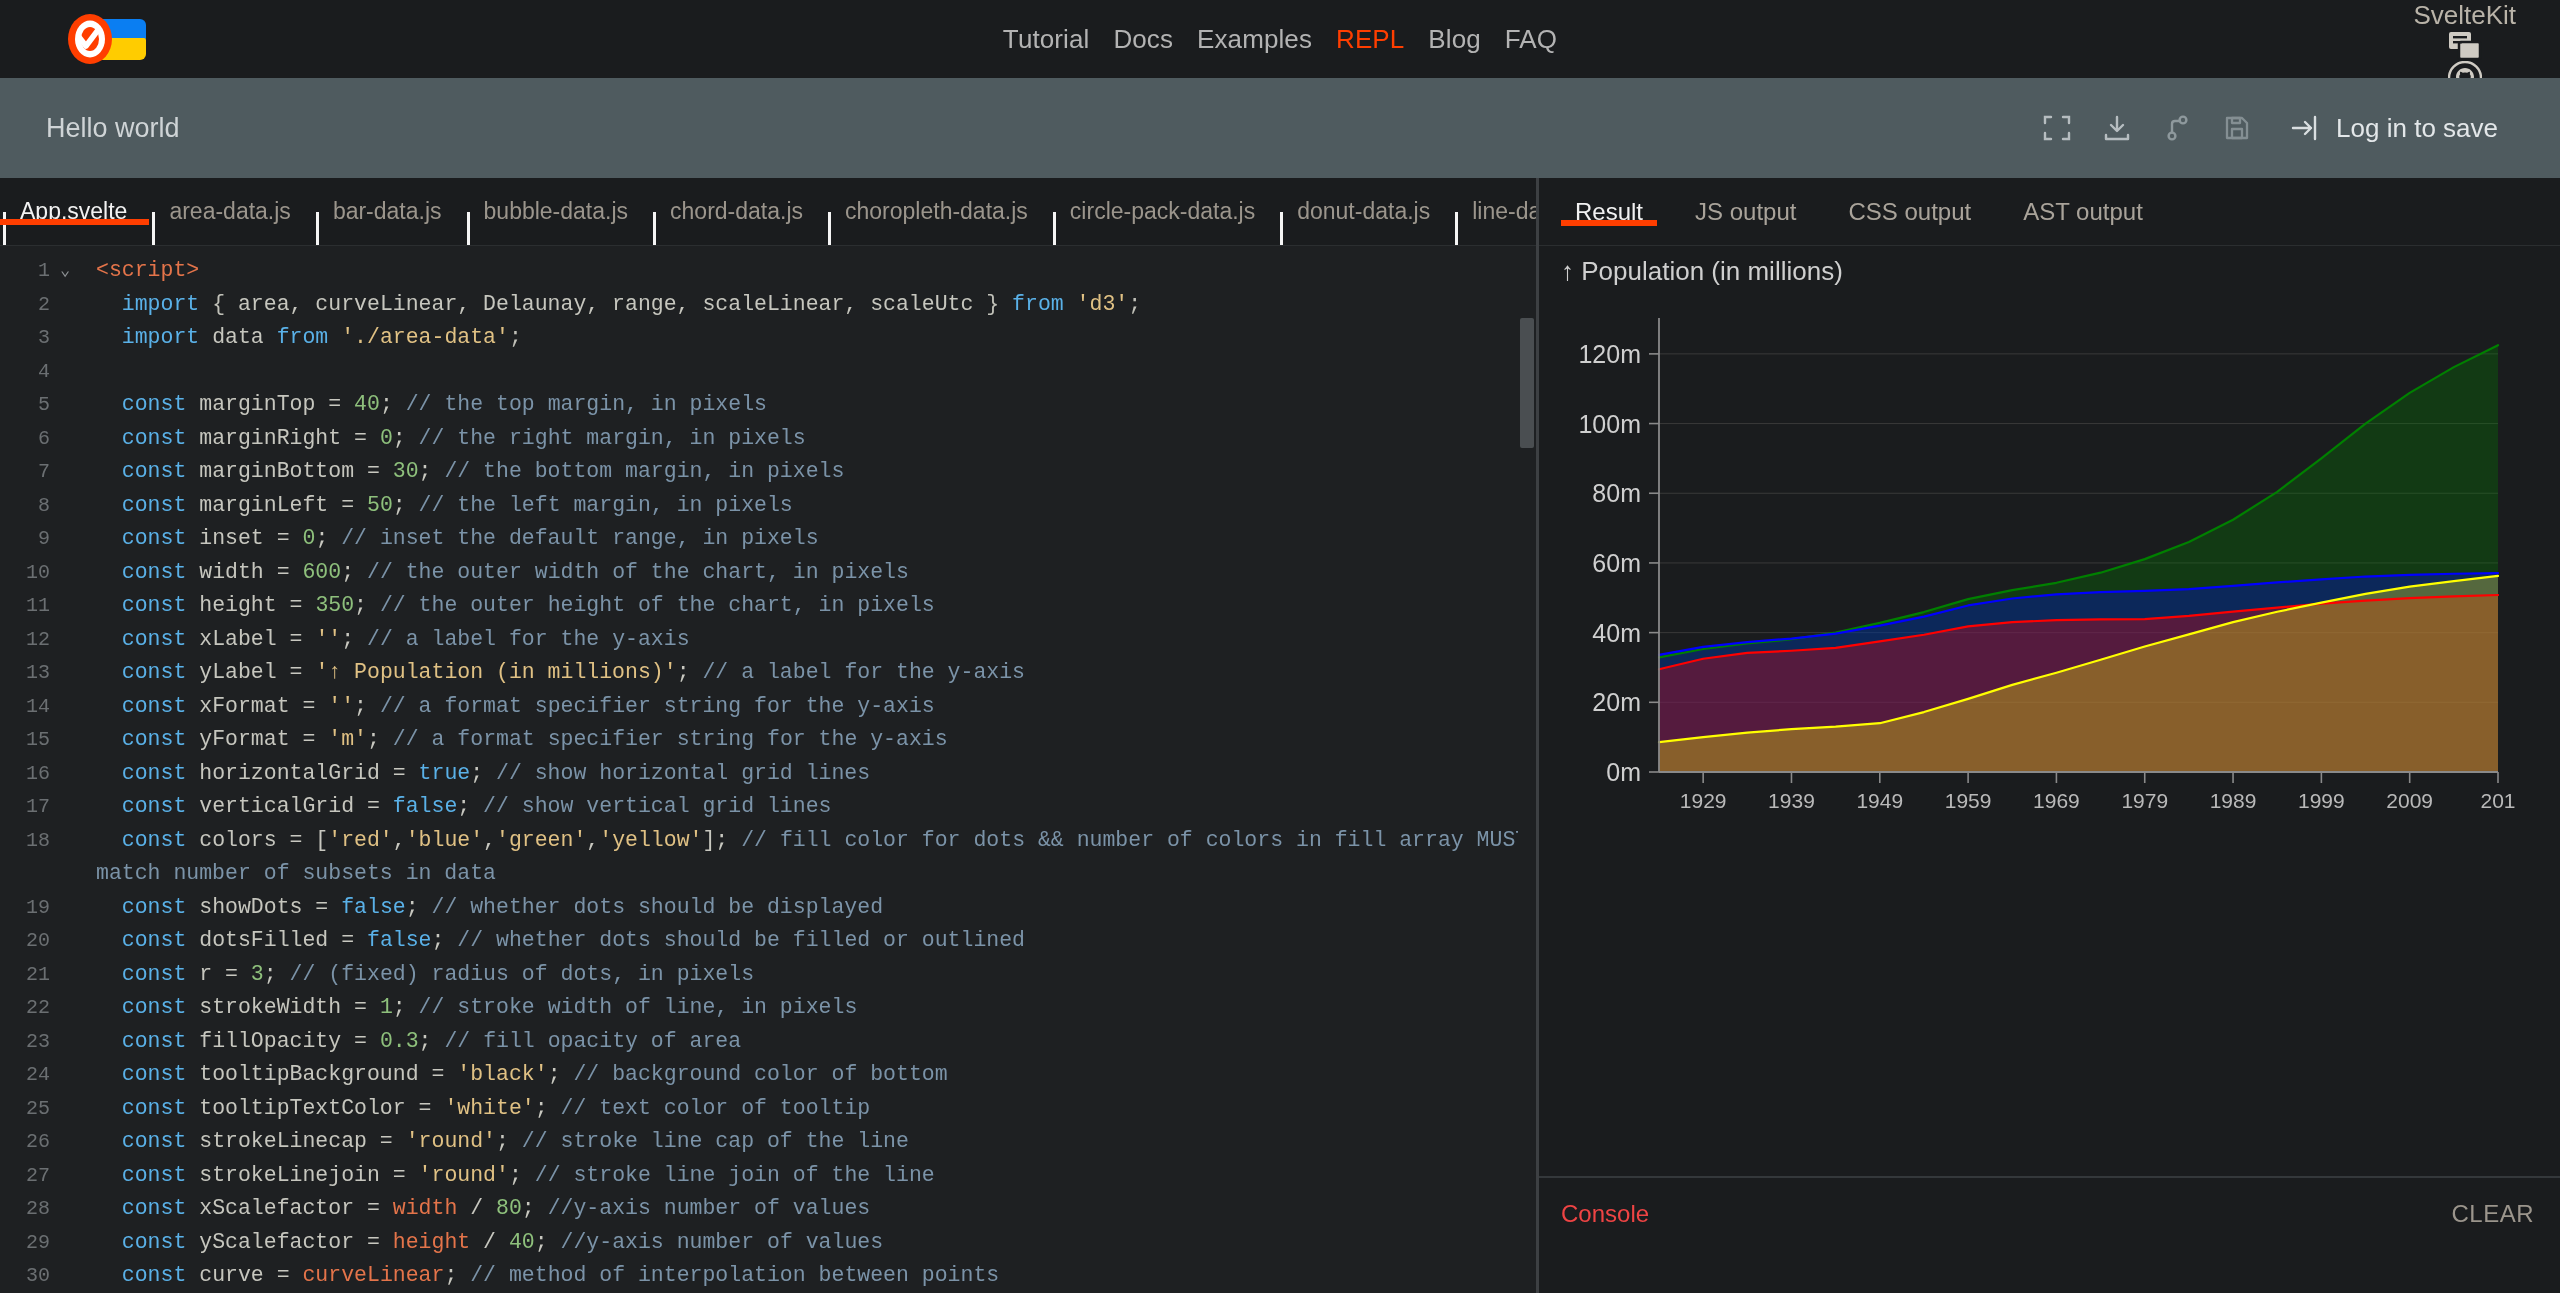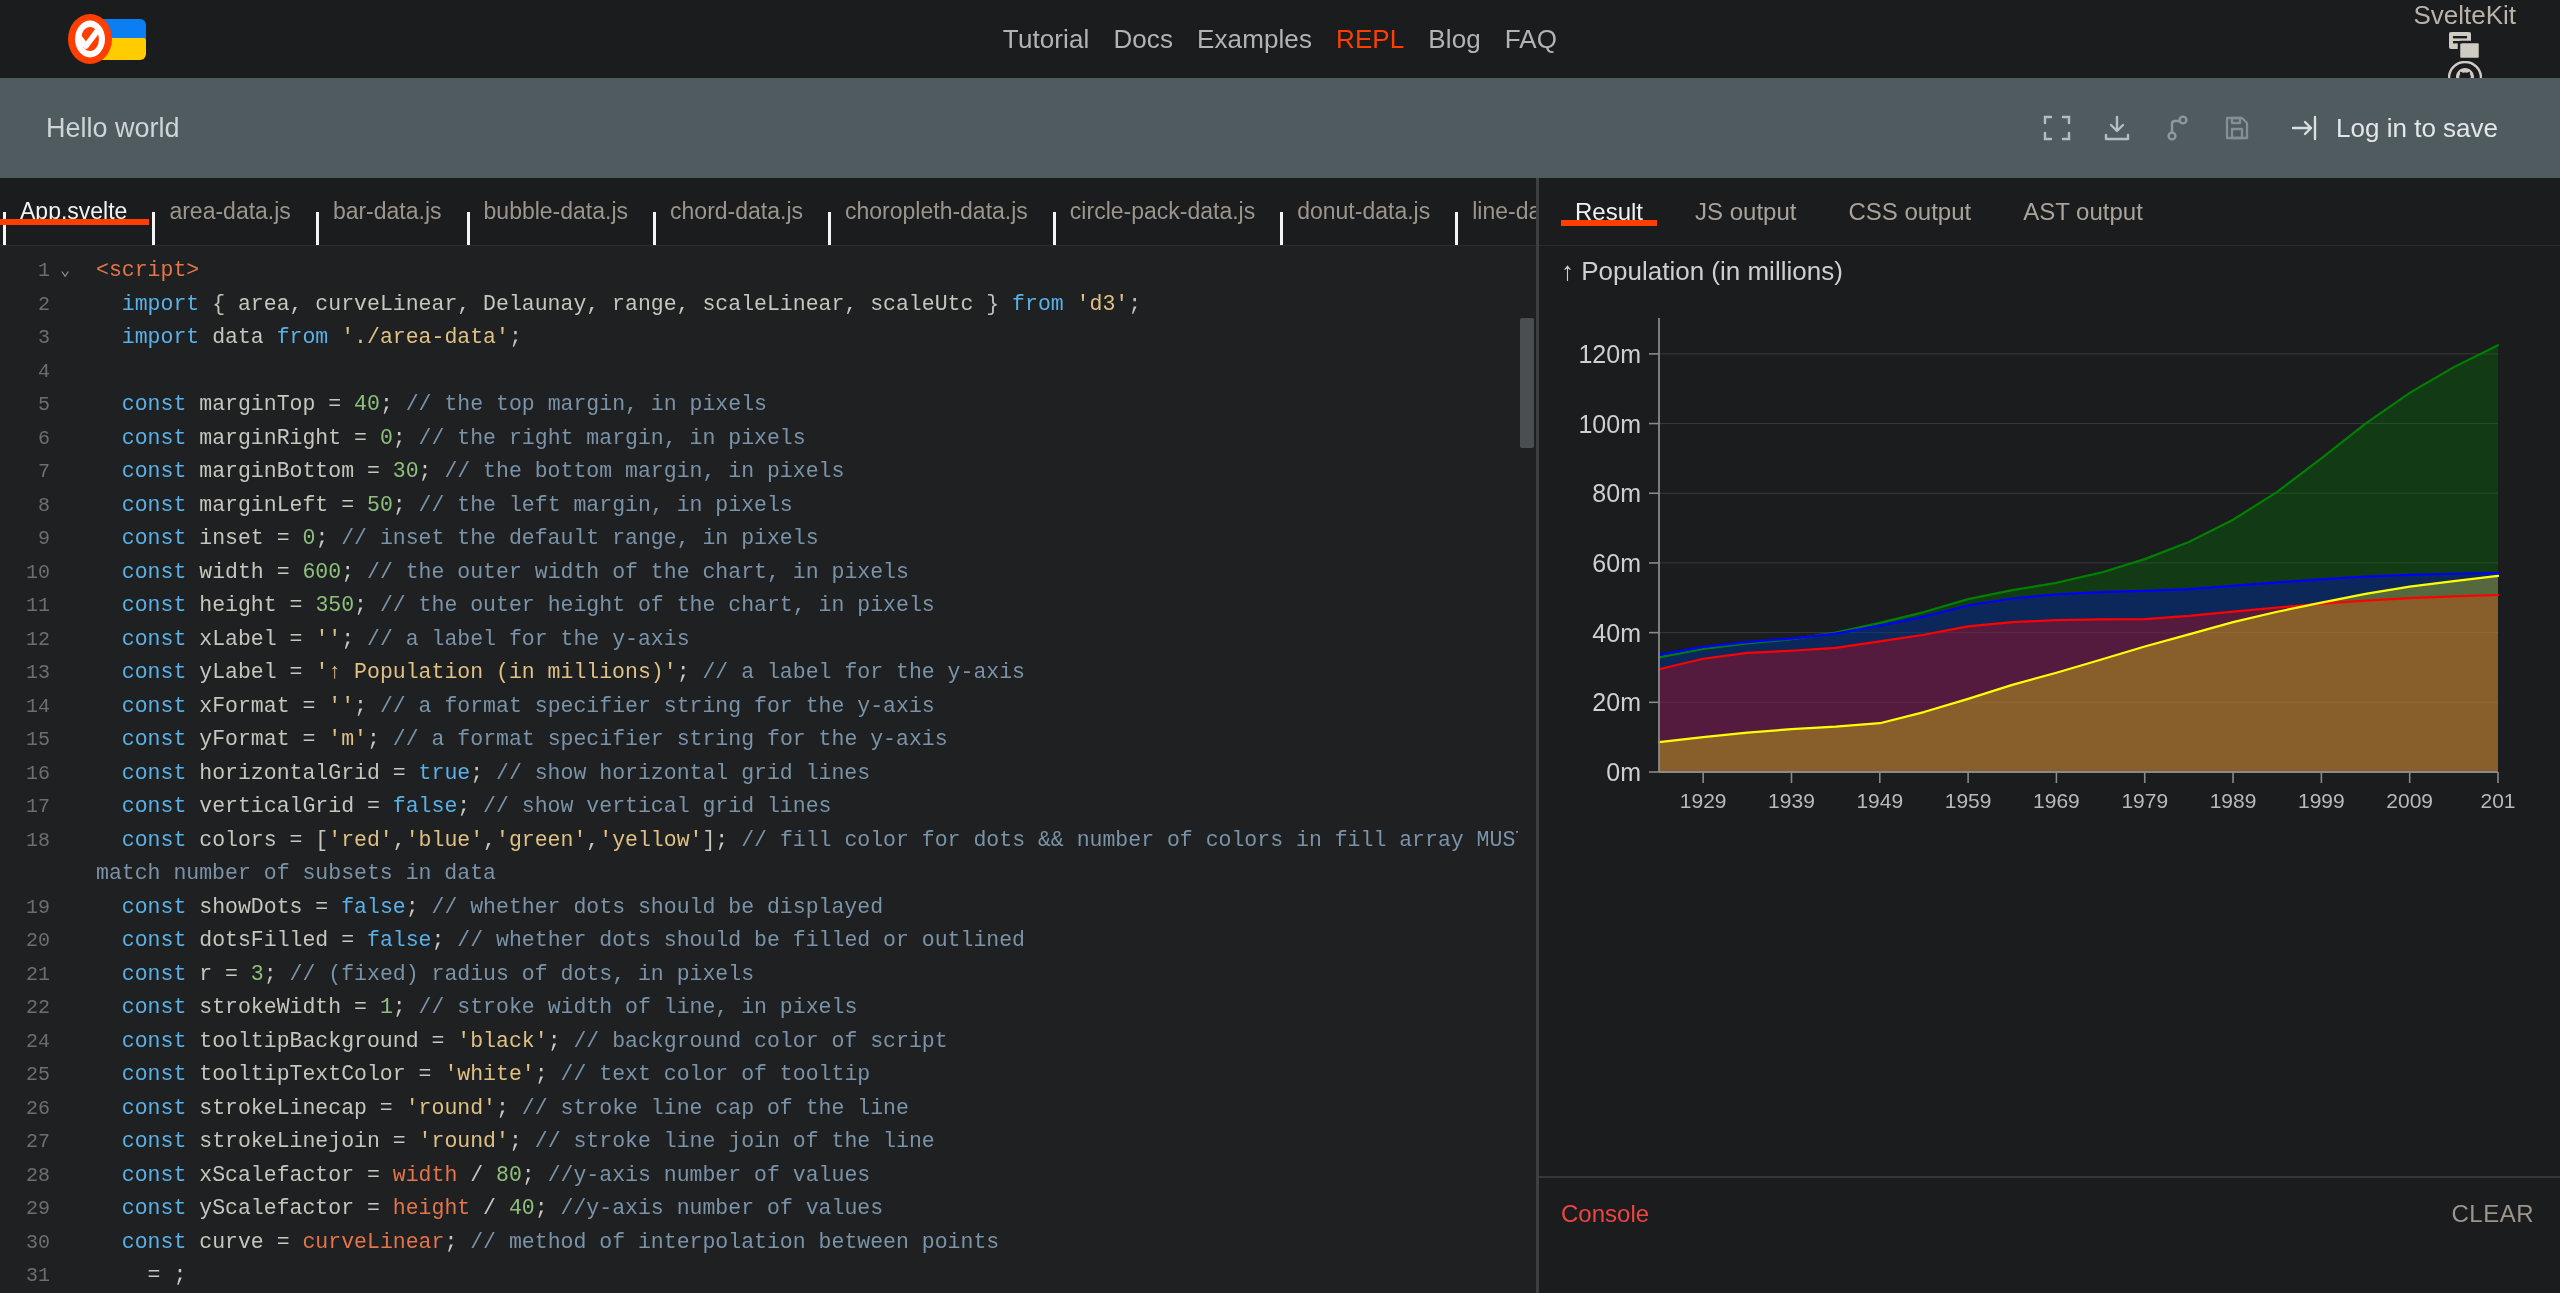--- a/index.html
+++ b/index.html
@@ -381,23 +381,28 @@
               <div class="gutter">21</div>
               <div class="fold"></div>
               <div class="code">  <span class="t-kw">const</span> <span class="t-var">r</span> = <span class="t-num">3</span>; <span class="t-cmt">// (fixed) radius of dots, in pixels</span></div>
             </div>
             <div class="row">
               <div class="gutter">22</div>
               <div class="fold"></div>
               <div class="code">  <span class="t-kw">const</span> <span class="t-var">strokeWidth</span> = <span class="t-num">1</span>; <span class="t-cmt">// stroke width of line, in pixels</span></div>
             </div>
             <div class="row">
+              <div class="gutter">23</div>
+              <div class="fold"></div>
+              <div class="code">  <span class="t-kw">const</span> <span class="t-var">fillOpacity</span> = <span class="t-num">0.3</span>; <span class="t-cmt">// fill opacity of area</span></div>
+            </div>
+            <div class="row">
               <div class="gutter">24</div>
               <div class="fold"></div>
-              <div class="code">  <span class="t-kw">const</span> <span class="t-var">tooltipBackground</span> = <span class="t-str">'black'</span>; <span class="t-cmt">// background color of script</span></div>
+              <div class="code">  <span class="t-kw">const</span> <span class="t-var">tooltipBackground</span> = <span class="t-str">'black'</span>; <span class="t-cmt">// background color of bottom</span></div>
             </div>
             <div class="row">
               <div class="gutter">25</div>
               <div class="fold"></div>
               <div class="code">  <span class="t-kw">const</span> <span class="t-var">tooltipTextColor</span> = <span class="t-str">'white'</span>; <span class="t-cmt">// text color of tooltip</span></div>
             </div>
             <div class="row">
               <div class="gutter">26</div>
               <div class="fold"></div>
               <div class="code">  <span class="t-kw">const</span> <span class="t-var">strokeLinecap</span> = <span class="t-str">'round'</span>; <span class="t-cmt">// stroke line cap of the line</span></div>

